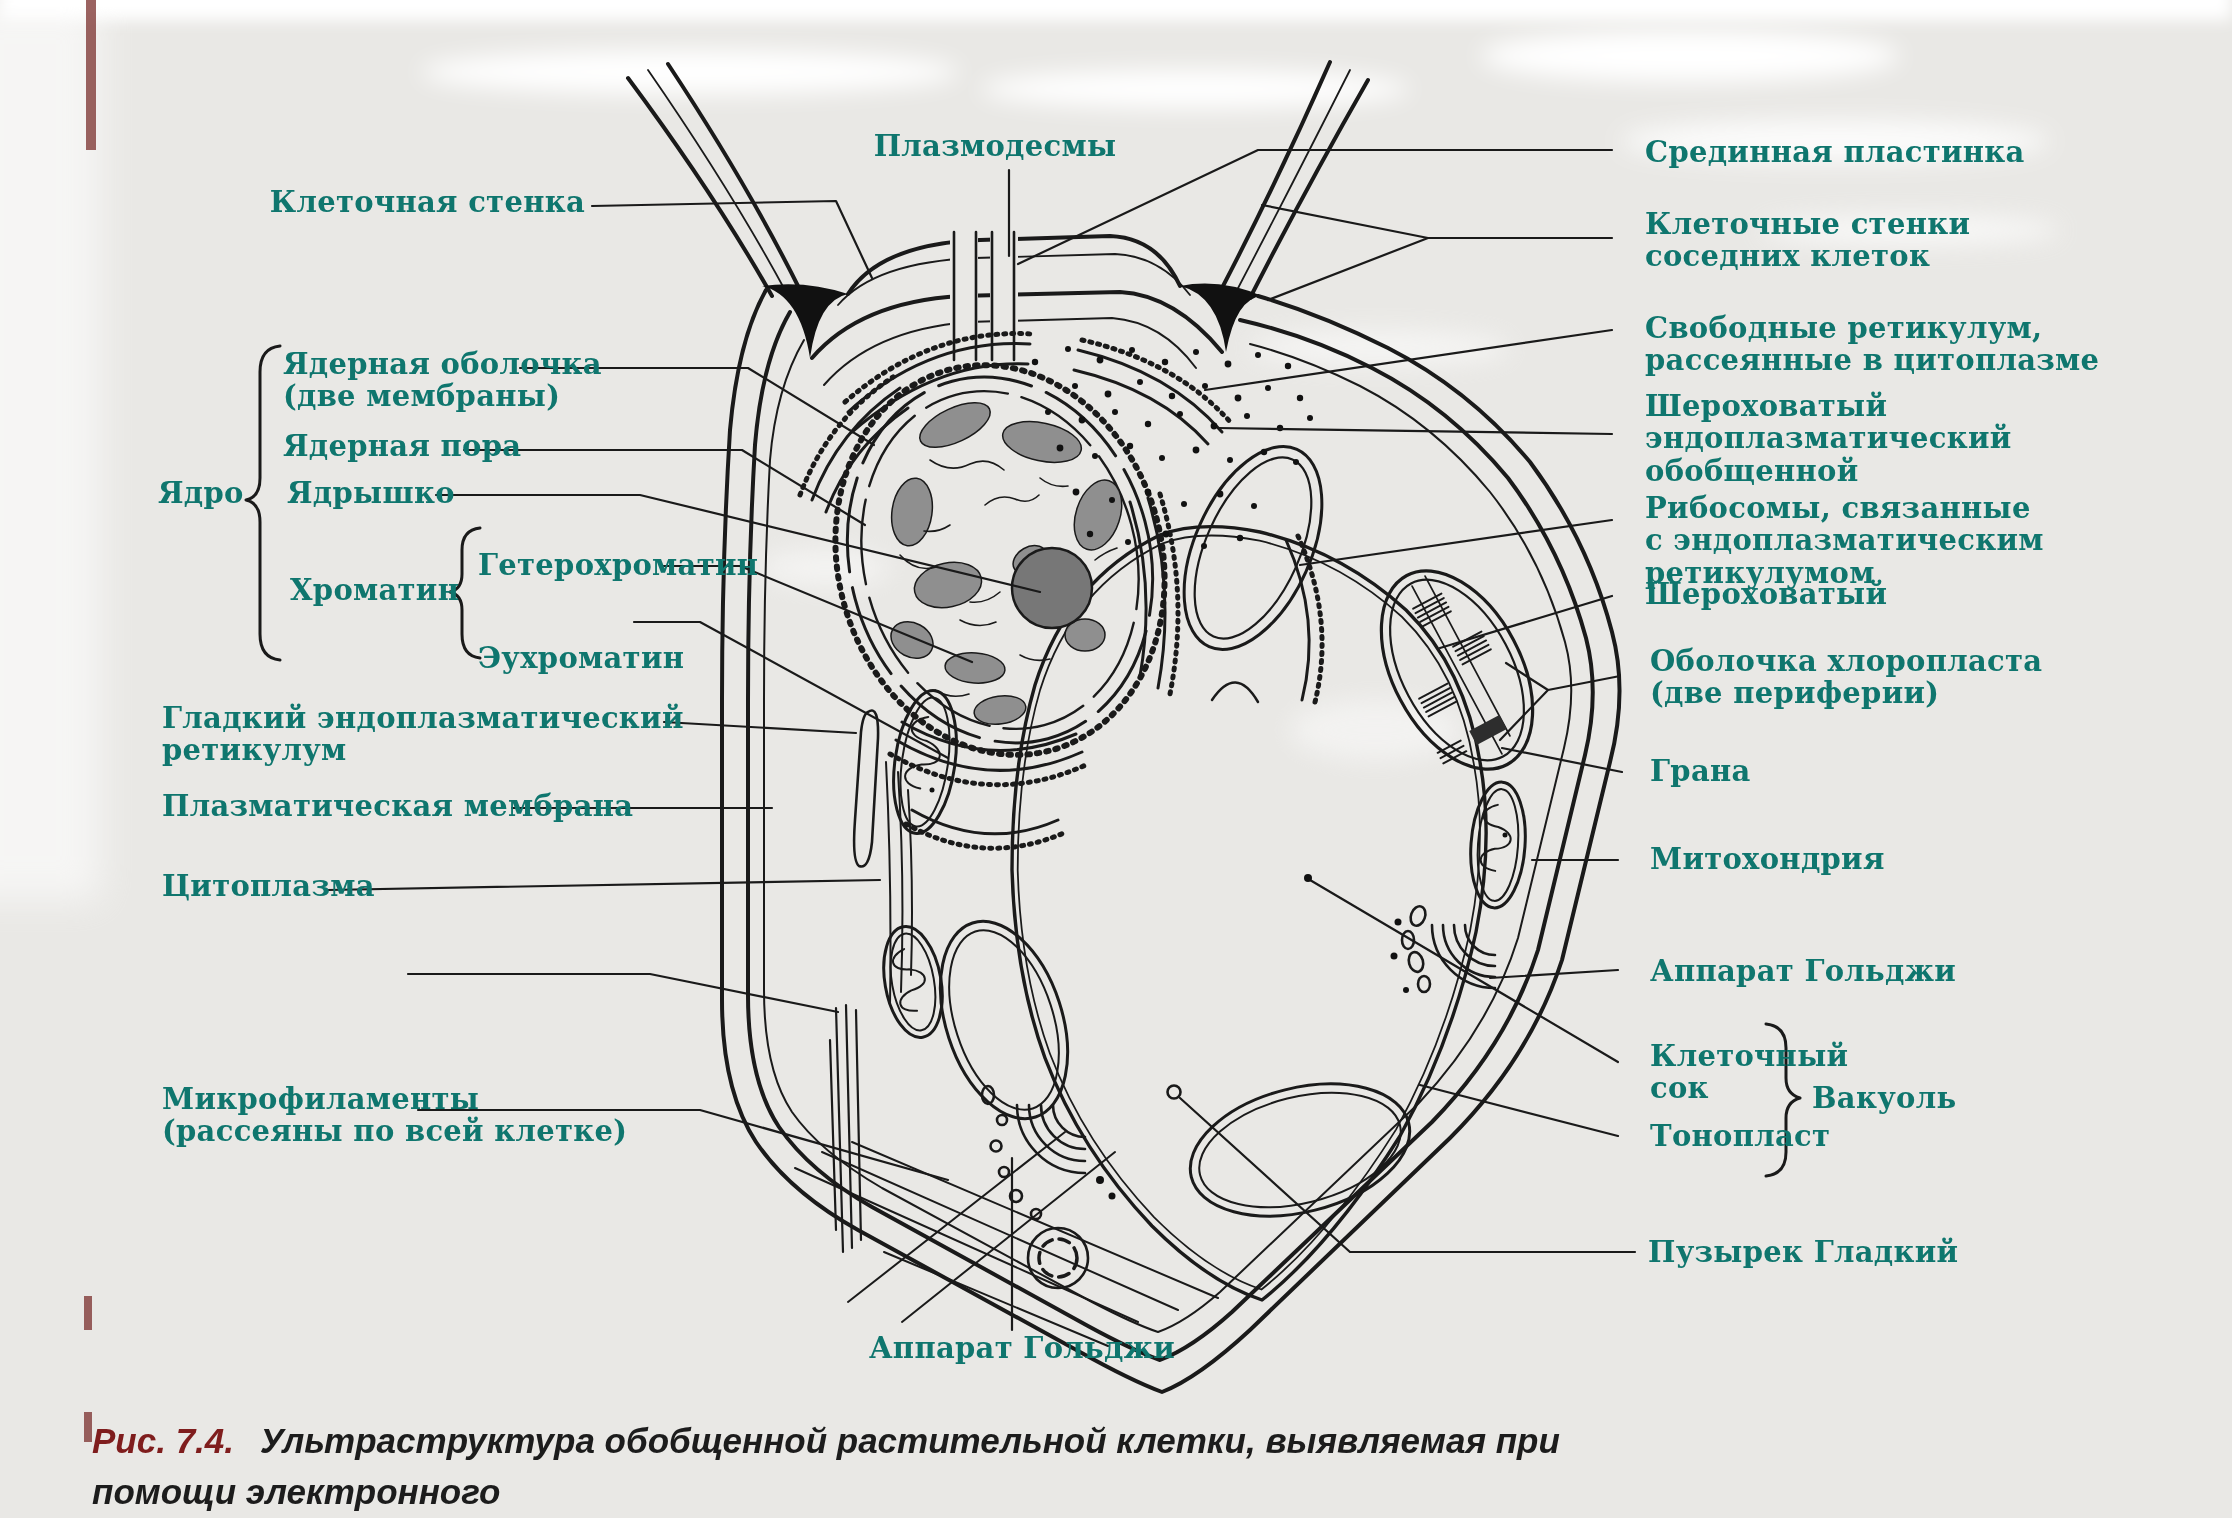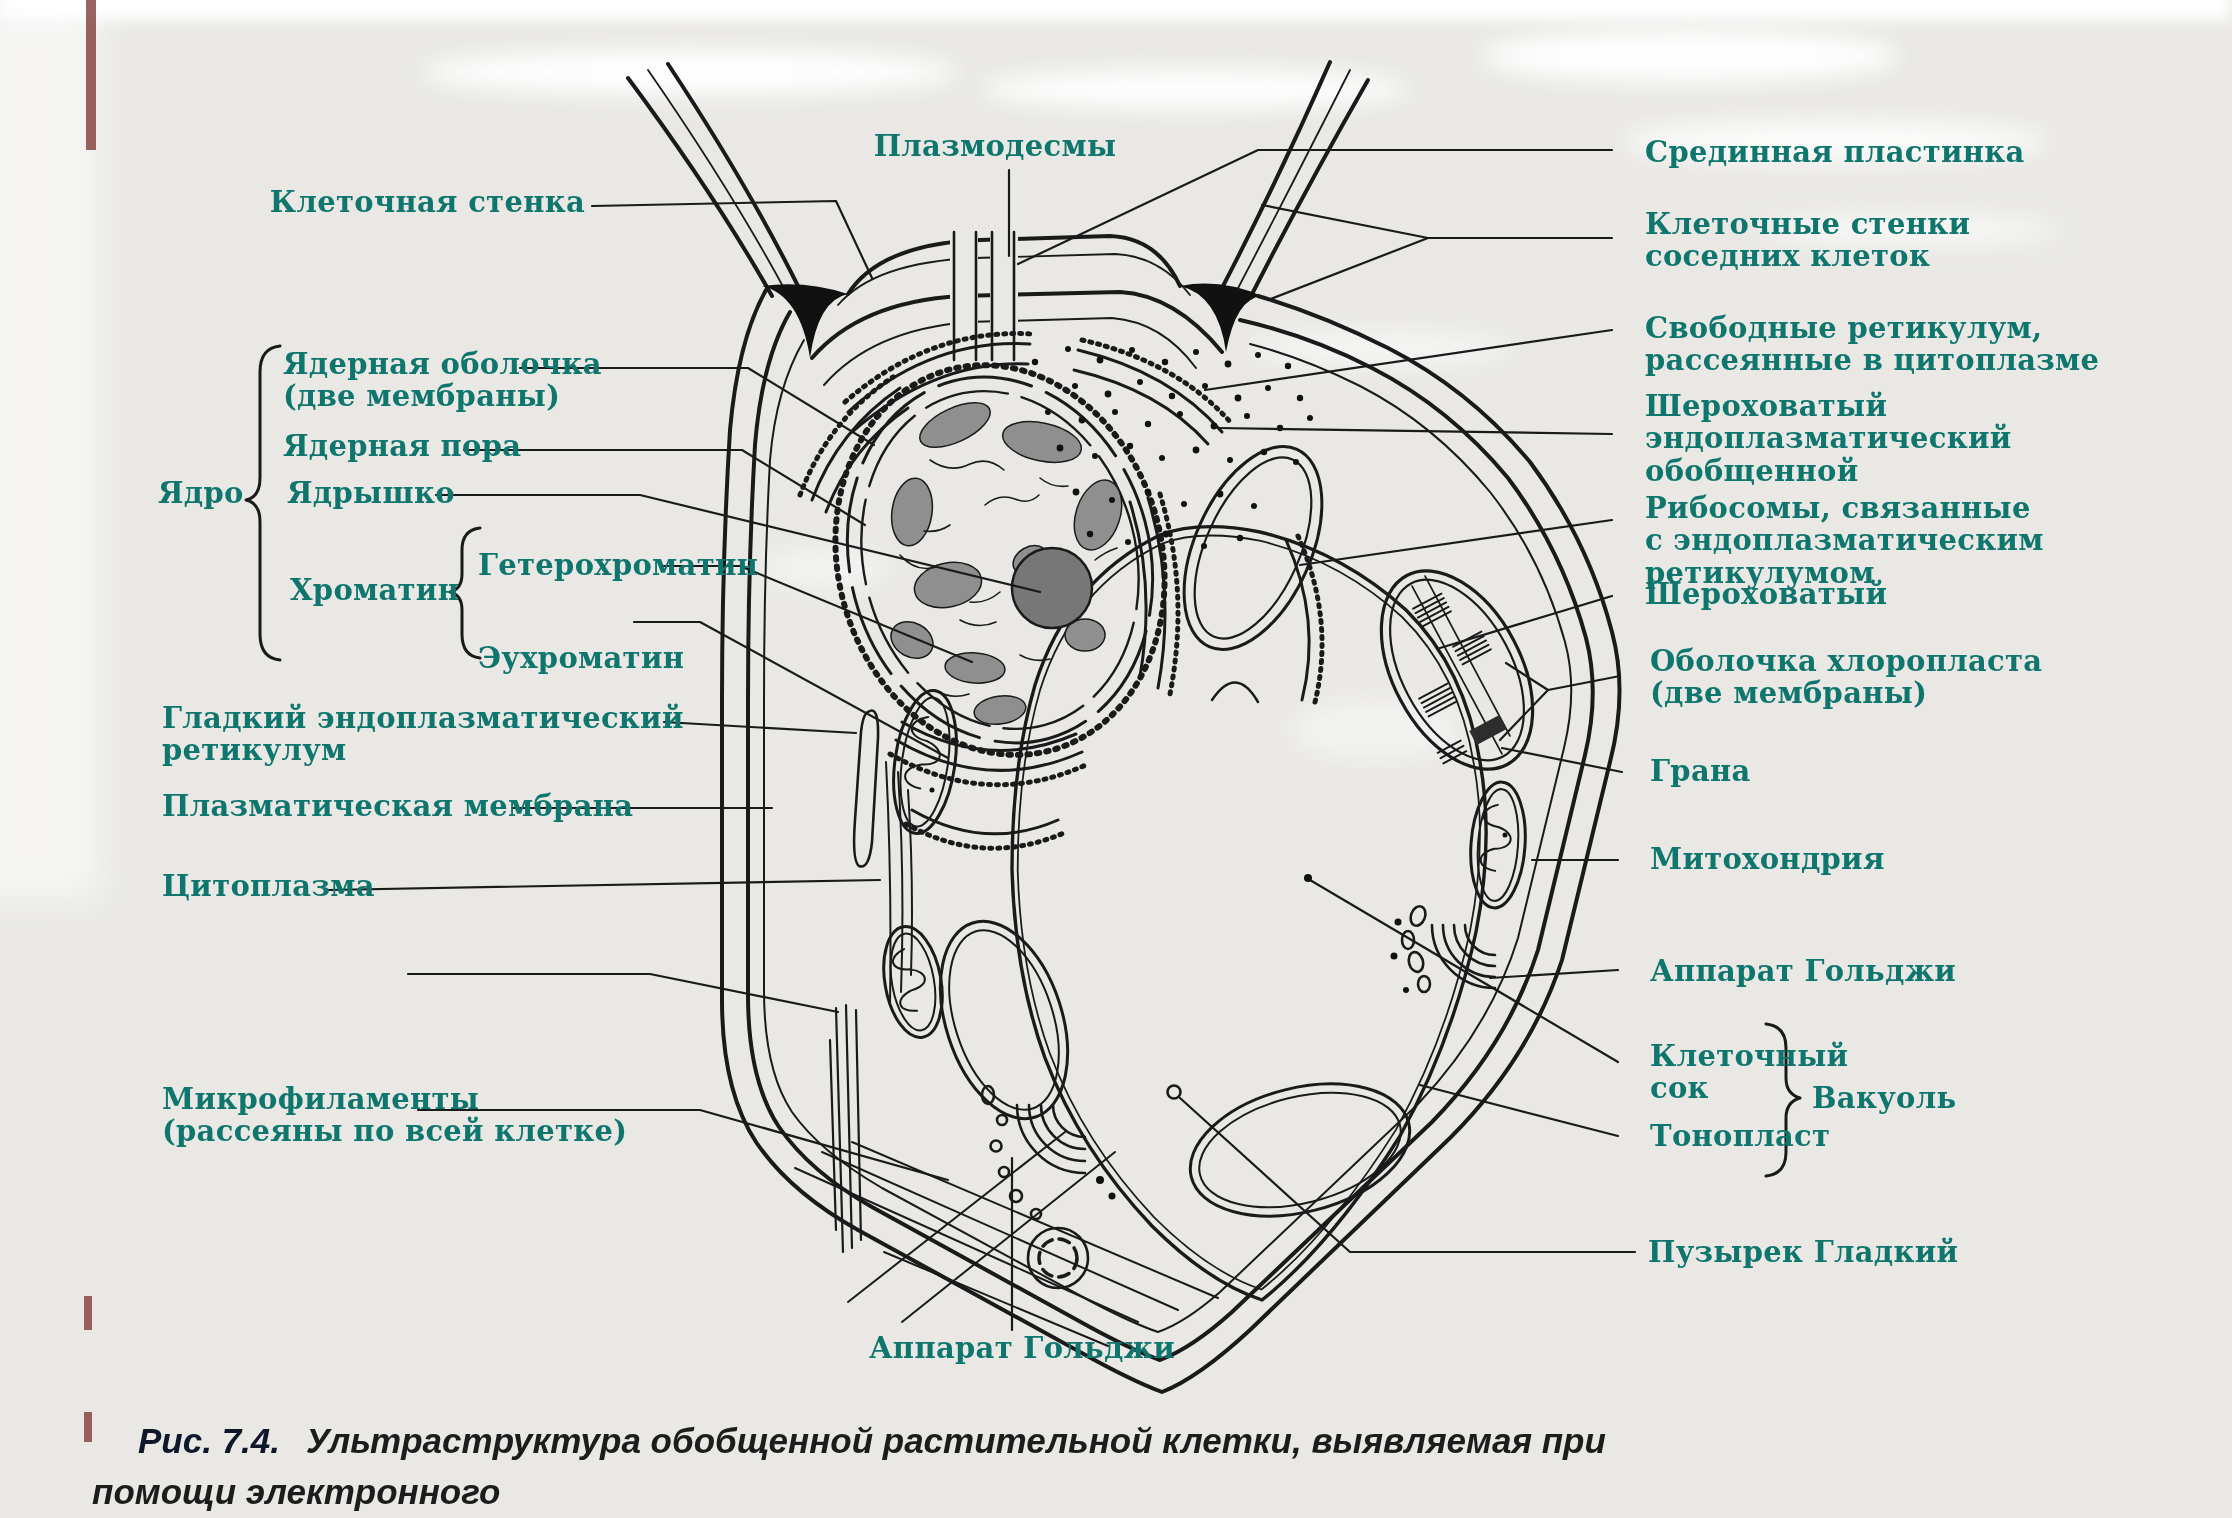--- a/index.html
+++ b/index.html
@@ -6,21 +6,21 @@
   #page{position:relative;width:2232px;height:1518px;overflow:hidden;
         background:#e9e8e5;font-family:"DejaVu Serif",serif;}
   svg{position:absolute;left:0;top:0;}
   .lbl{position:absolute;font-weight:700;font-size:29px;line-height:1.12;
        color:#0f766e;white-space:pre-line;letter-spacing:.3px;}
   .streak{position:absolute;background:#fff;border-radius:50%;filter:blur(12px);}
   .redmark{position:absolute;background:#7a2f2c;opacity:.75;}
   #caption{position:absolute;left:92px;top:1416px;width:1560px;
            font-family:"Liberation Sans",sans-serif;font-style:italic;
            font-weight:700;font-size:35px;line-height:1.45;color:#1c1c1c;}
-  #caption .figref{color:#0f172a;margin-right:26px;margin-left:46px;}
+  #caption .figref{color:#7f1d1d;margin-right:26px;}
 </style>
 </head>
 <body>
 
 <div id="page">
 
   <div class="streak" style="left:420px;top:50px;width:540px;height:44px;"></div>
   <div class="streak" style="left:980px;top:70px;width:430px;height:38px;"></div>
   <div class="streak" style="left:1480px;top:30px;width:420px;height:52px;"></div>
   <div class="streak" style="left:1620px;top:120px;width:430px;height:42px;opacity:.85;"></div>
@@ -319,21 +319,21 @@
   <div class="lbl" style="left:1645px;top:312px;">Свободные ретикулум,
 рассеянные в цитоплазме</div>
   <div class="lbl" style="left:1645px;top:390px;">Шероховатый
 эндоплазматический
 обобщенной</div>
   <div class="lbl" style="left:1645px;top:492px;">Рибосомы, связанные
 с эндоплазматическим
 ретикулумом</div>
   <div class="lbl" style="left:1645px;top:578px;">Шероховатый</div>
   <div class="lbl" style="left:1650px;top:645px;">Оболочка хлоропласта
-(две мембраны)</div>
+(две периферии)</div>
   <div class="lbl" style="left:1650px;top:755px;">Грана</div>
   <div class="lbl" style="left:1650px;top:843px;">Митохондрия</div>
   <div class="lbl" style="left:1650px;top:955px;">Аппарат Гольджи</div>
   <div class="lbl" style="left:1650px;top:1040px;">Клеточный
 сок</div>
   <div class="lbl" style="left:1812px;top:1082px;">Вакуоль</div>
   <div class="lbl" style="left:1650px;top:1120px;">Тонопласт</div>
   <div class="lbl" style="left:1648px;top:1236px;">Пузырек Гладкий</div>
   <div class="lbl" style="left:862px;top:1332px;width:320px;text-align:center;">Аппарат Гольджи</div>
   <div class="lbl" style="left:283px;top:348px;">Ядерная оболочка

